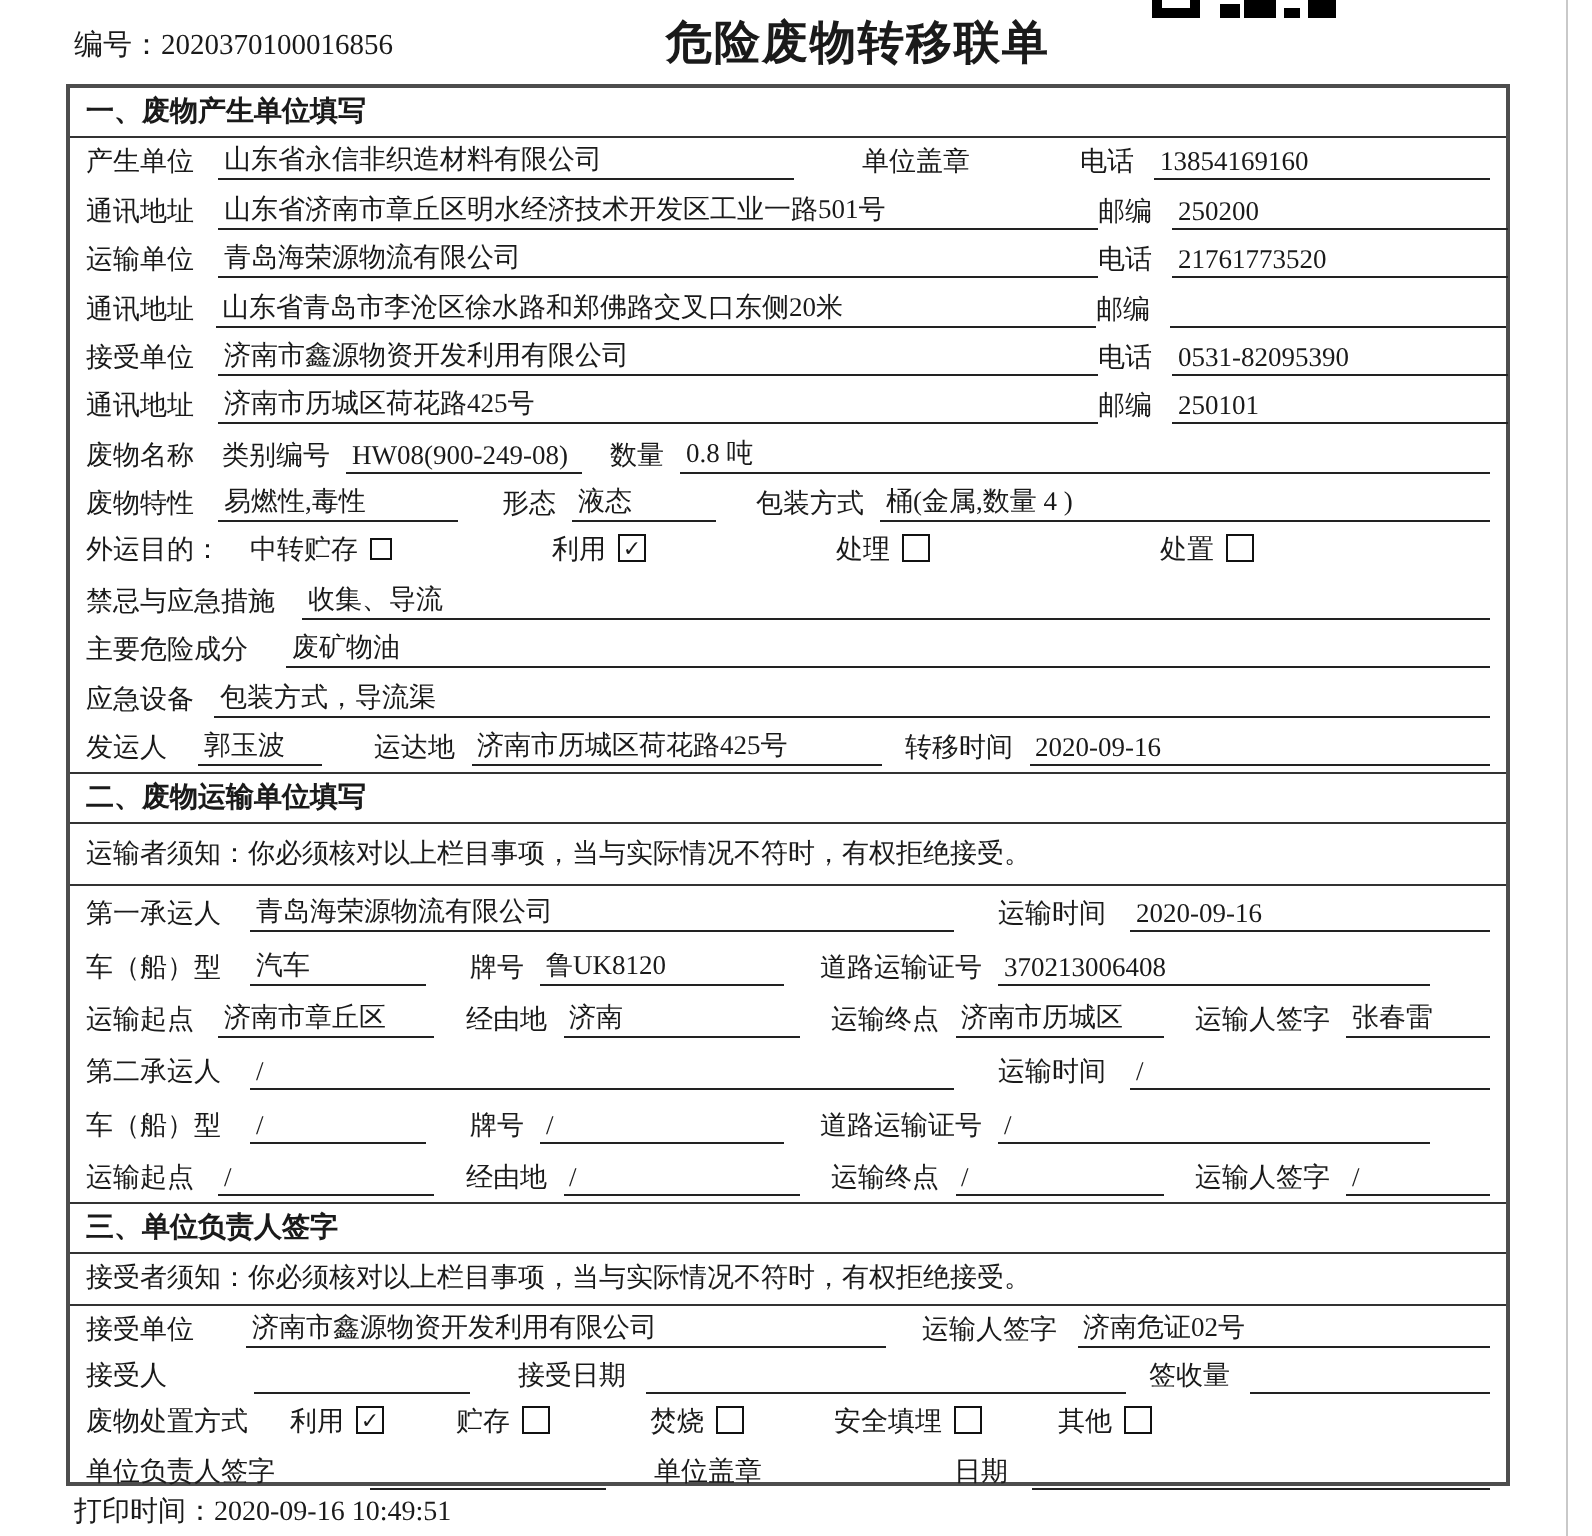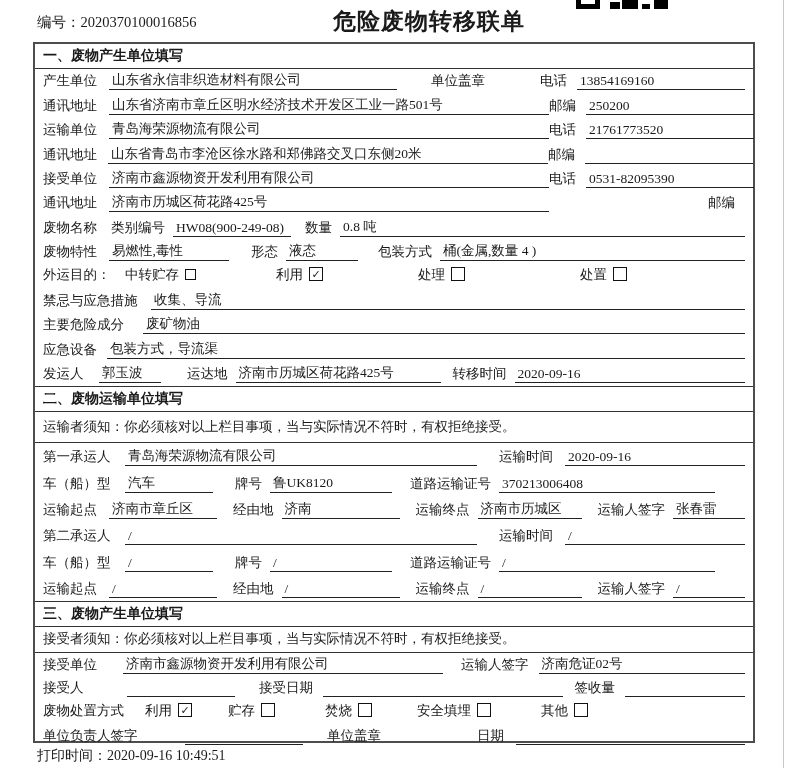--- a/index.html
+++ b/index.html
@@ -105,20 +105,21 @@
     <span class="lbl" style="width:56px">接受单位</span>
     <span class="val" style="width:440px;margin-left:10px">济南市鑫源物资开发利用有限公司</span>
     <span class="lbl" style="margin-left:auto;margin-right:10px">电话</span>
     <span class="val" style="width:168px">0531-82095390</span>
   </div>
 
   <div class="row r1">
     <span class="lbl" style="width:56px">通讯地址</span>
     <span class="val" style="width:440px;margin-left:10px">济南市历城区荷花路425号</span>
     <span class="lbl" style="margin-left:auto;margin-right:10px">邮编</span>
+    <span class="val" style="width:168px">250101</span>
   </div>
 
   <div class="row r1">
     <span class="lbl" style="width:56px">废物名称</span>
     <span class="lbl" style="margin-left:12px">类别编号</span>
     <span class="val" style="width:118px;margin-left:8px">HW08(900-249-08)</span>
     <span class="lbl" style="margin-left:14px">数量</span>
     <span class="val grow" style="margin-left:8px">0.8 吨</span>
   </div>
 
@@ -225,21 +226,21 @@
     <span class="lbl" style="width:56px">运输起点</span>
     <span class="val" style="width:108px;margin-left:10px">/</span>
     <span class="lbl" style="margin-left:16px">经由地</span>
     <span class="val" style="width:118px;margin-left:8px">/</span>
     <span class="lbl" style="margin-left:16px">运输终点</span>
     <span class="val" style="width:104px;margin-left:8px">/</span>
     <span class="lbl" style="margin-left:16px">运输人签字</span>
     <span class="val grow" style="margin-left:8px">/</span>
   </div>
 
-  <div class="sec-header bt">三、废物产生单位填写</div>
+  <div class="sec-header bt">三、单位负责人签字</div>
   <div class="notice" style="height:26px">接受者须知：你必须核对以上栏目事项，当与实际情况不符时，有权拒绝接受。</div>
 
   <div class="row r3">
     <span class="lbl" style="width:56px">接受单位</span>
     <span class="val" style="width:320px;margin-left:24px">济南市鑫源物资开发利用有限公司</span>
     <span class="lbl" style="margin-left:18px">运输人签字</span>
     <span class="val grow" style="margin-left:10px">济南危证02号</span>
   </div>
 
   <div class="row r3">
@@ -262,21 +263,21 @@
       <span class="cb"></span>
     </span>
     <span class="opt" style="margin-left:50px">
       <span>焚烧</span>
       <span class="cb"></span>
     </span>
     <span class="opt" style="margin-left:45px">
       <span>安全填埋</span>
       <span class="cb"></span>
     </span>
-    <span class="opt" style="margin-left:50px">
+    <span class="opt" style="margin-left:38px">
       <span>其他</span>
       <span class="cb"></span>
     </span>
   </div>
 
   <div class="row r3">
     <span class="lbl" style="width:98px">单位负责人签字</span>
     <span class="val" style="width:118px;margin-left:44px"></span>
     <span class="lbl" style="margin-left:24px">单位盖章</span>
     <span class="lbl" style="margin-left:96px">日期</span>

